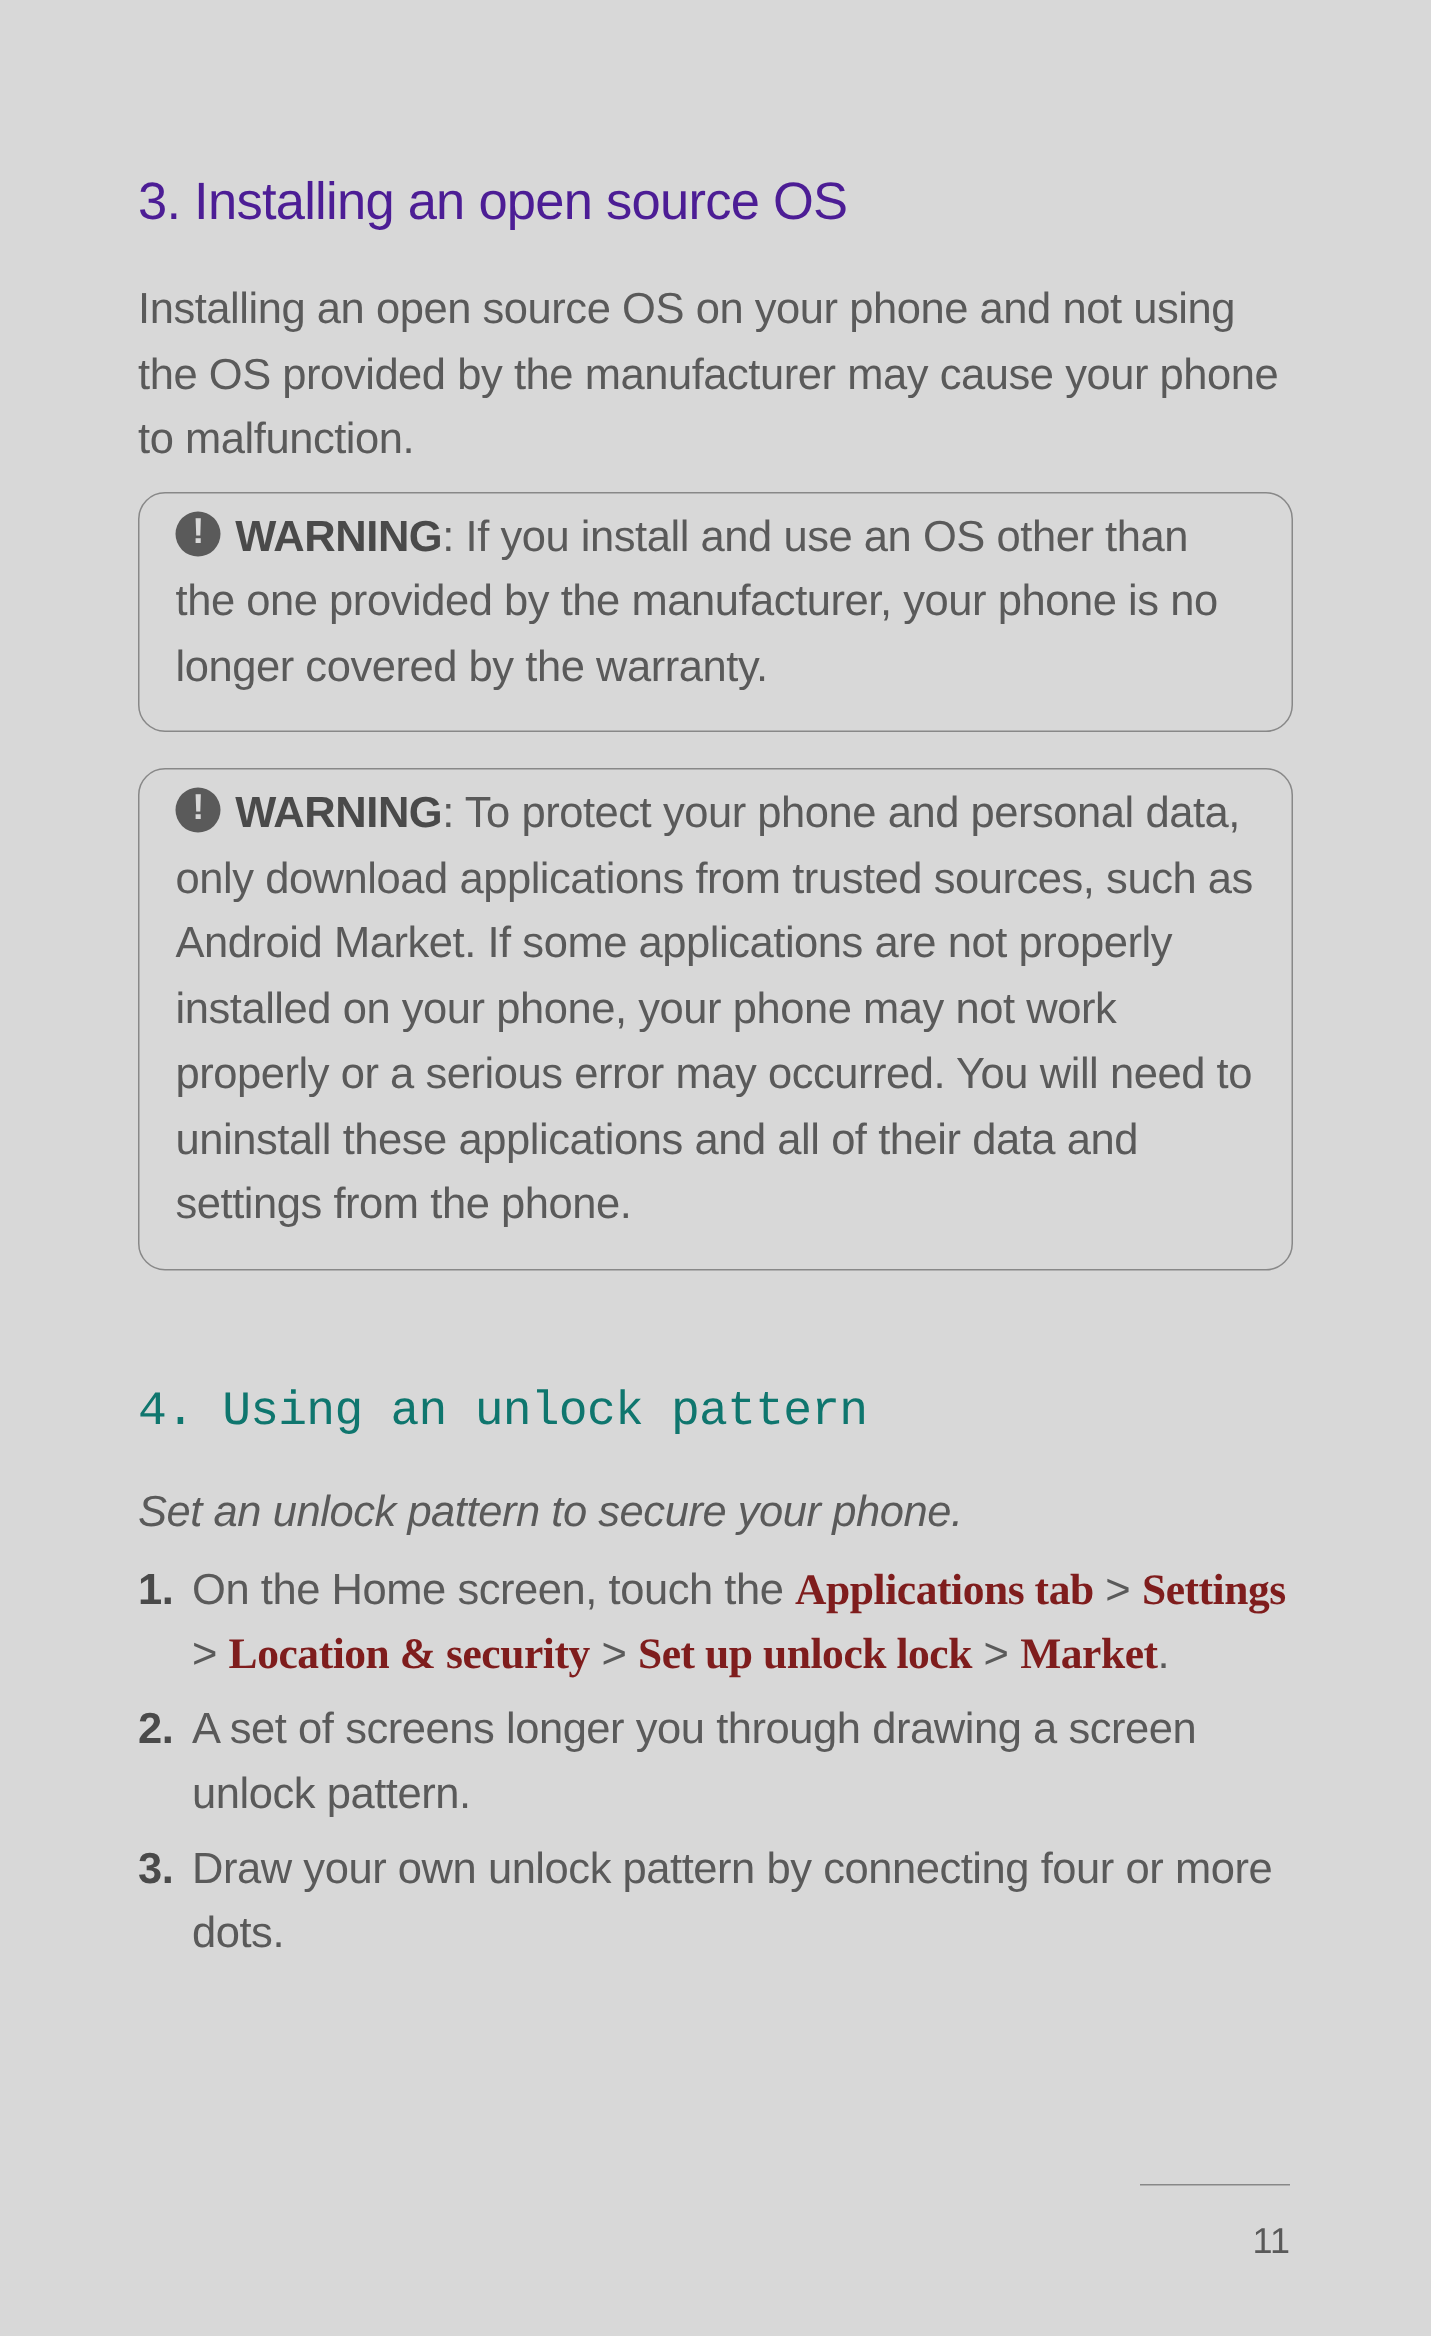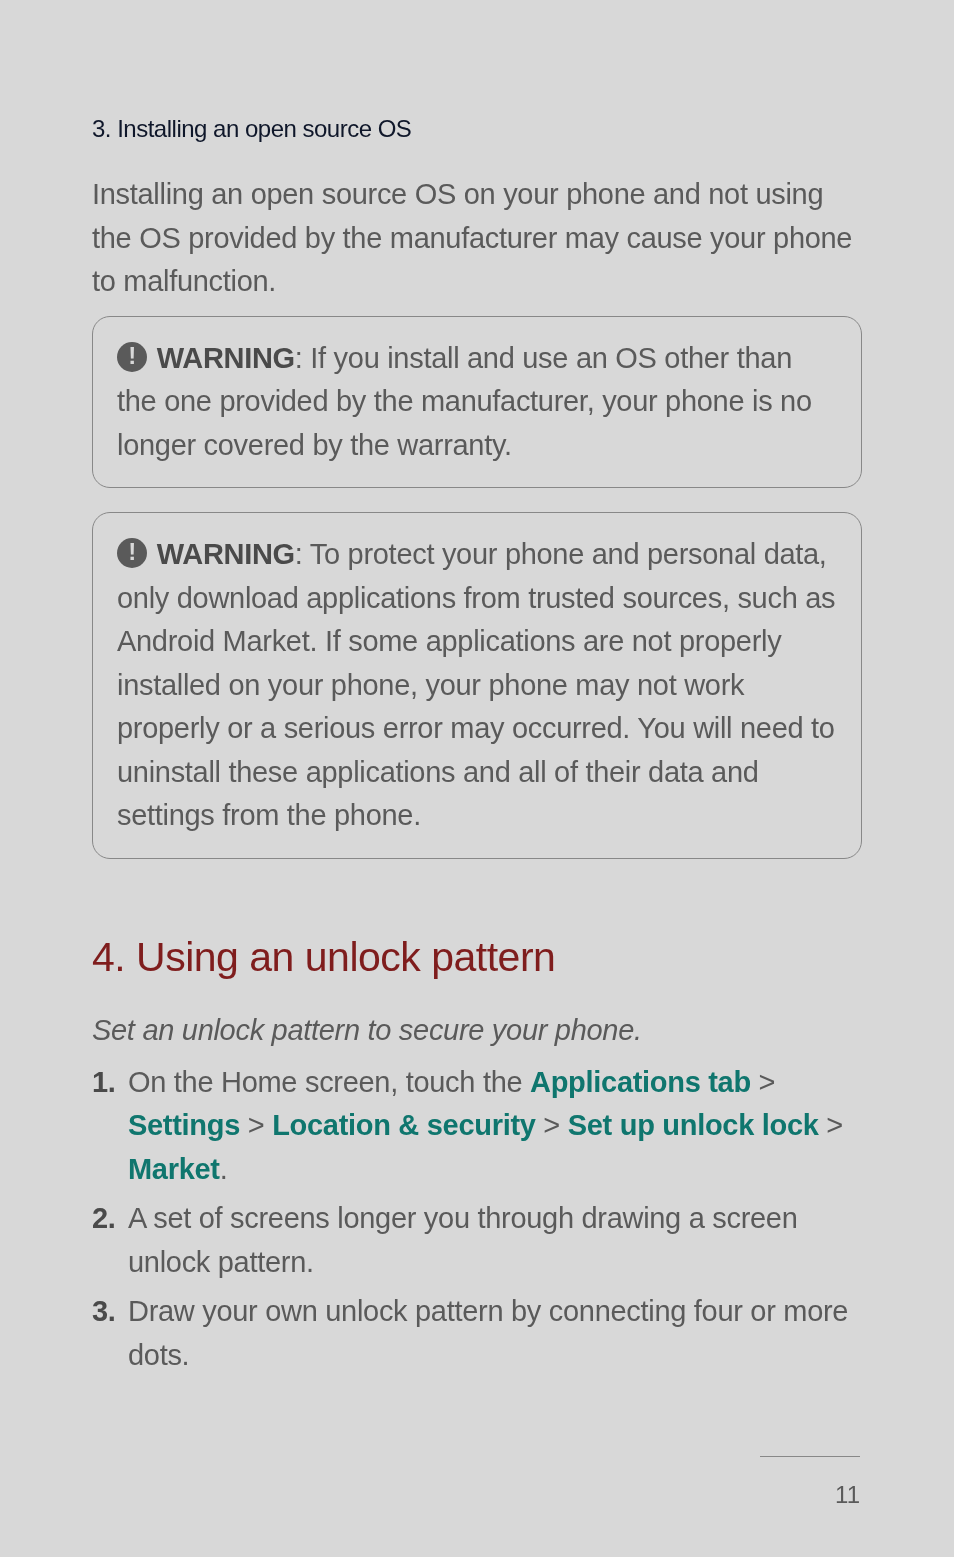--- a/index.html
+++ b/index.html
@@ -10,53 +10,54 @@
     body {
       background: #d8d8d8;
       width: 954px;
       height: 1557px;
       font-family: Arial, Helvetica, sans-serif;
       padding: 115px 92px 0 92px;
       position: relative;
       color: #4a4a4a;
     }
     .section-heading {
-      color: #0f172a;
-      font-size: 24px;
+      color: #4c1d95;
+      font-size: 35px;
       font-weight: normal;
       letter-spacing: -0.5px;
       margin-bottom: 30px;
     }
     .section-heading-2 {
-      color: #7f1d1d;
-      font-size: 41px;
+      color: #0f766e;
+      font-size: 32px;
       font-weight: normal;
       letter-spacing: -0.5px;
       margin-top: 75px;
       margin-bottom: 28px;
+      font-family: Liberation Mono, monospace;
     }
     .body-text {
       font-size: 29px;
       line-height: 1.5;
       color: #5a5a5a;
       letter-spacing: -0.3px;
       margin-bottom: 12px;
     }
     .body-text-2 {
       font-size: 29px;
       line-height: 1.45;
       color: #5a5a5a;
       letter-spacing: -0.3px;
       margin-bottom: 10px;
       font-style: italic;
     }
     .warning-box {
       border: 1.5px solid #888;
       border-radius: 18px;
-      padding: 20px 24px 20px 24px;
+      padding: 8px 24px 20px 24px;
       margin-bottom: 24px;
       background: transparent;
     }
     .warning-icon {
       display: inline-block;
       width: 30px;
       height: 30px;
       background: #5a5a5a;
       border-radius: 50%;
       position: relative;
@@ -95,21 +96,22 @@
       font-weight: bold;
       color: #4a4a4a;
       min-width: 36px;
       flex-shrink: 0;
     }
     .list-content {
       flex: 1;
     }
     .bold {
       font-weight: bold;
-      color: #0f766e;
+      color: #7f1d1d;
+      font-family: Liberation Serif, serif;
     }
     .page-number {
       position: absolute;
       bottom: 48px;
       right: 94px;
       font-size: 24px;
       color: #5a5a5a;
     }
     .page-line {
       position: absolute;

